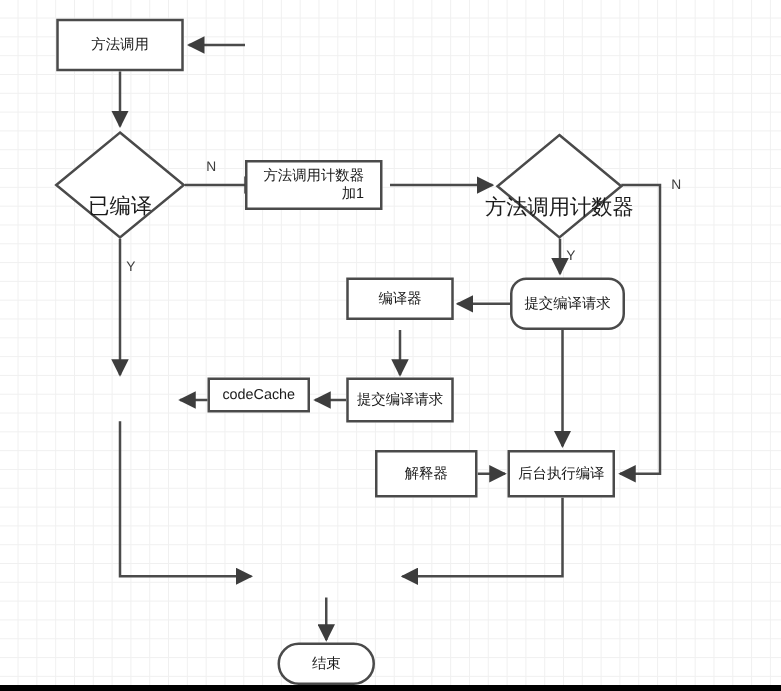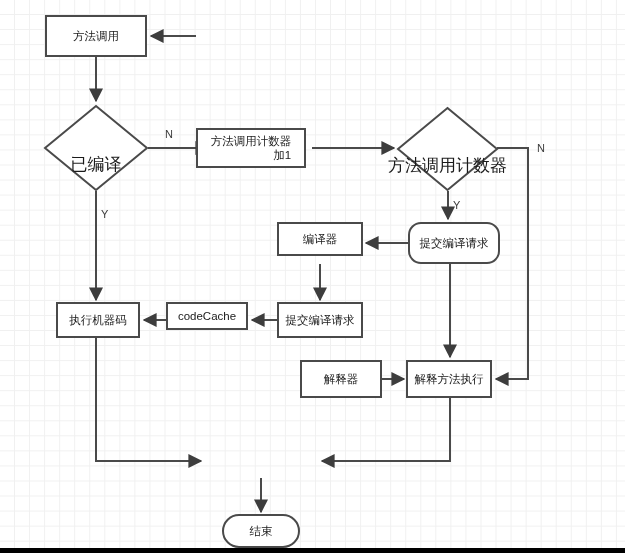--- a/index.html
+++ b/index.html
@@ -164,30 +164,27 @@
   </div>
 
   <div class="node" style="left:277px; top:302px; width:86px; height:36px;">
     <span class="label">提交编译请求</span>
   </div>
 
   <div class="node" style="left:166px; top:302px; width:82px; height:28px;">
     <span class="label">codeCache</span>
   </div>
 
-  <div class="node" style="left:56px; top:302px; width:84px; height:36px;">
-    <span class="label">执行机器码</span>
-  </div>
 
   <div class="node" style="left:300px; top:360px; width:82px; height:38px;">
     <span class="label">解释器</span>
   </div>
 
   <div class="node" style="left:406px; top:360px; width:86px; height:38px;">
-    <span class="label">解释方法执行</span>
+    <span class="label">后台执行编译</span>
   </div>
 
 
   <div class="node rounded" style="left:222px; top:514px; width:78px; height:34px;">
     <span class="label">结束</span>
   </div>
 
   <span class="edge-label" style="left:165px; top:128px;">N</span>
   <span class="edge-label" style="left:101px; top:208px;">Y</span>
   <span class="edge-label" style="left:537px; top:142px;">N</span>

